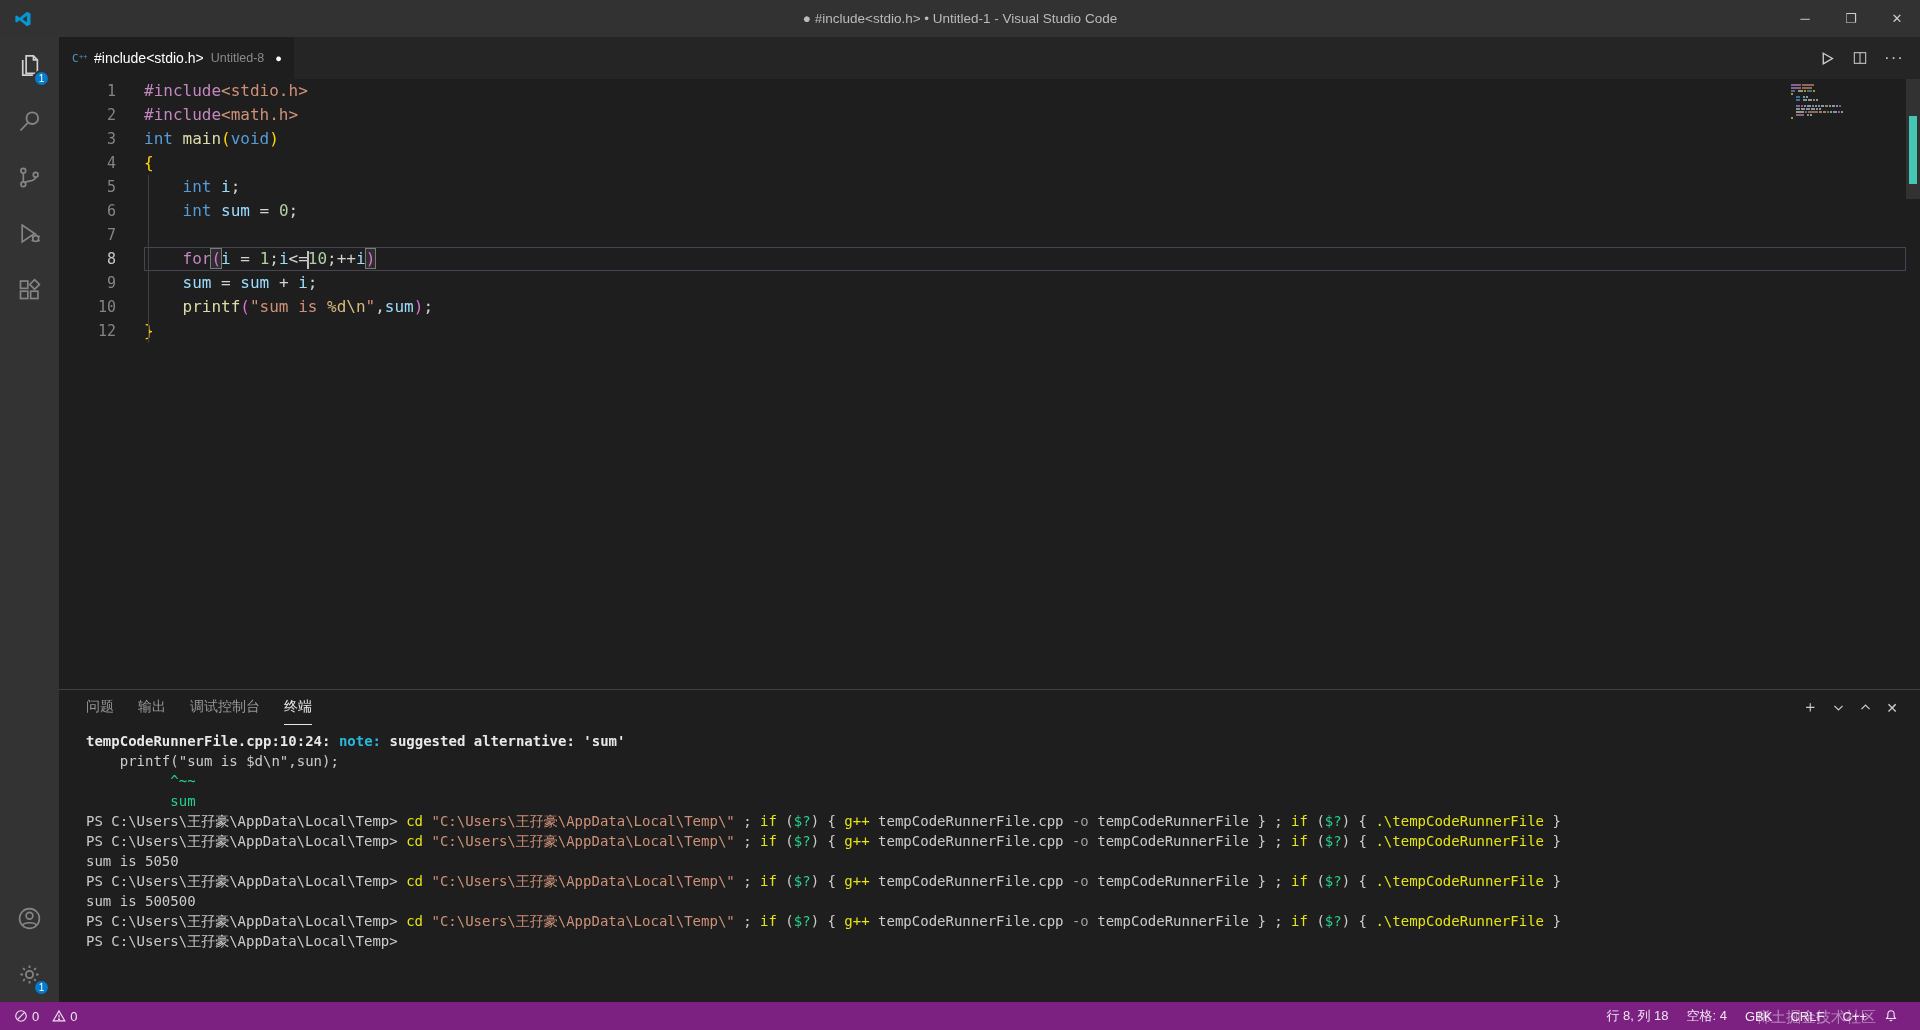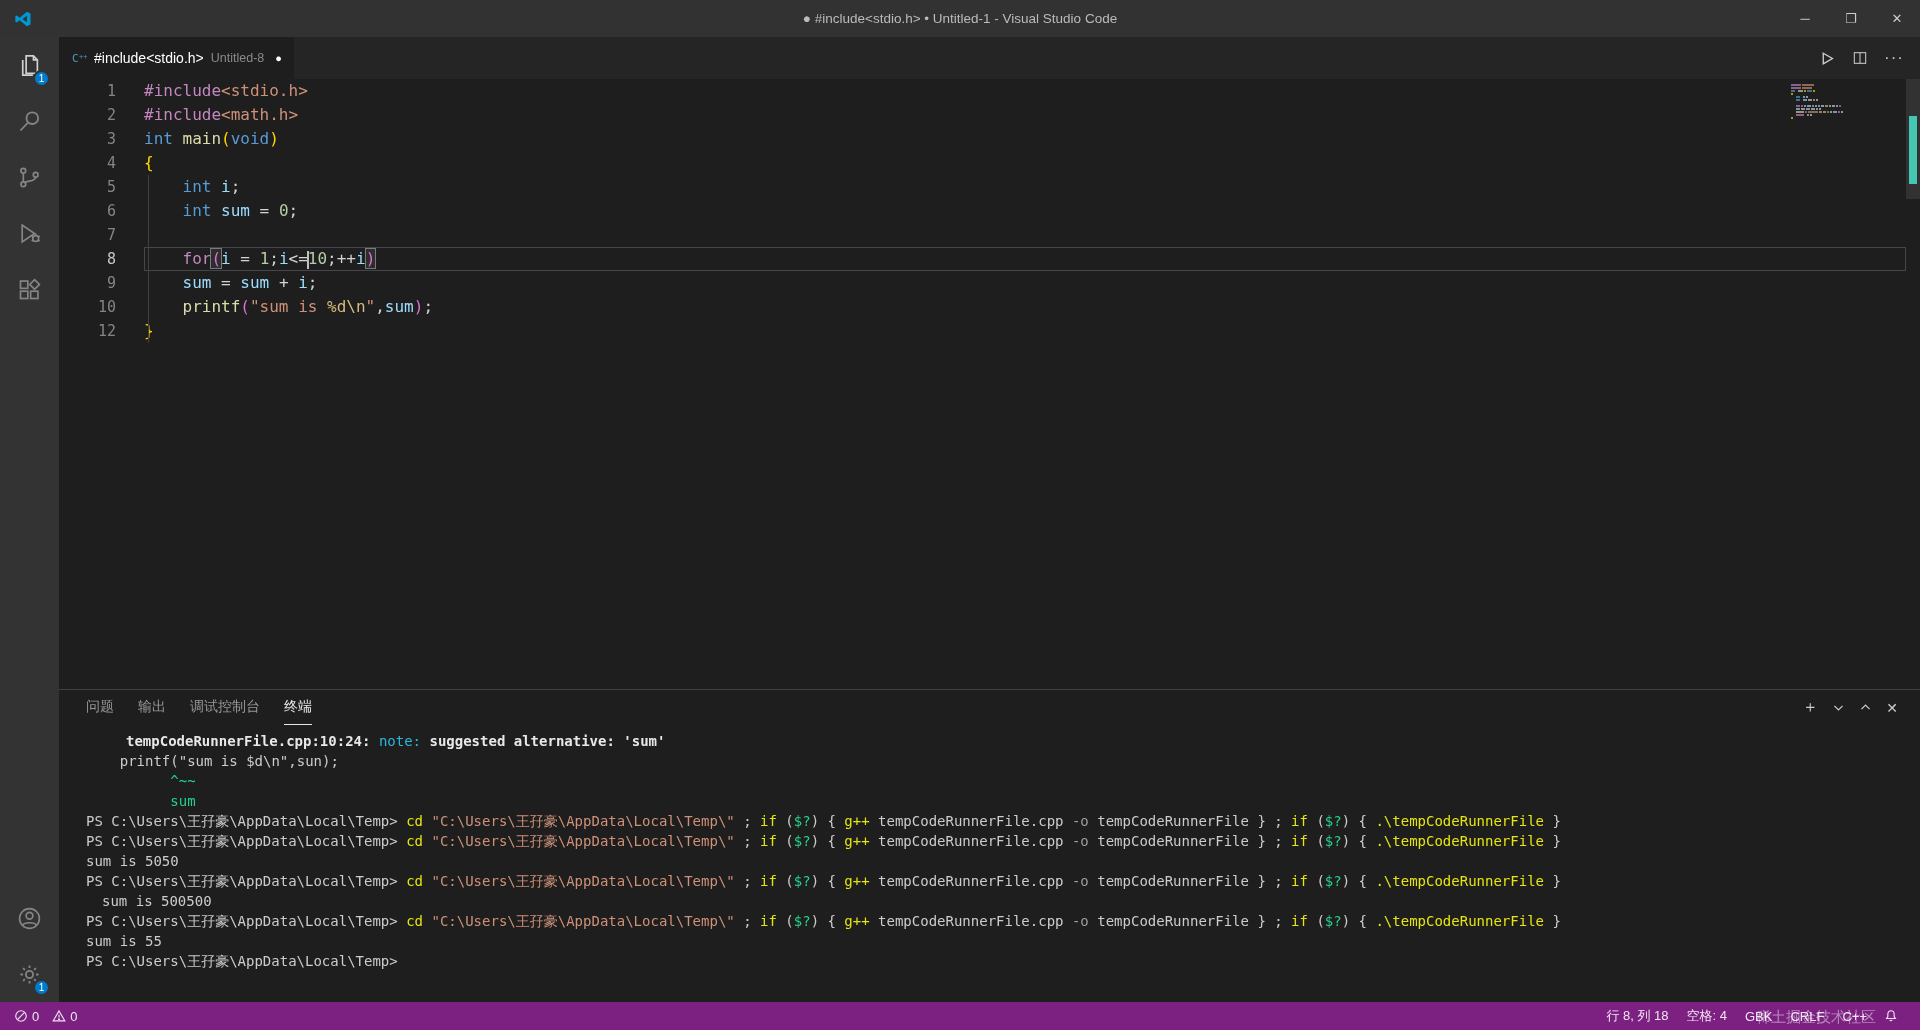--- a/index.html
+++ b/index.html
@@ -345,31 +345,30 @@
       <span>
         <svg width="13" height="13" viewBox="0 0 16 16" fill="none" stroke="#cccccc" stroke-width="1.5">
             <path d="M3 10l5-5 5 5"></path>
           </svg>
       </span>
       <span style="font-size:14px;">✕</span>
     </div>
   </div>
   <div class="panel-body">
     <div id="terminal-lines">
-        <div class="term-line"><span style="color: rgb(232, 232, 232); font-weight: bold; margin-left: 40px;">tempCodeRunnerFile.cpp:10:24: </span><span style="color: rgb(41, 184, 219); font-weight: normal;">note: </span><span style="color: rgb(232, 232, 232); font-weight: bold;">suggested alternative: 'sum'</span></div>
+        <div class="term-line"><span style="color: rgb(232, 232, 232); font-weight: bold;">tempCodeRunnerFile.cpp:10:24: </span><span style="color: rgb(41, 184, 219); font-weight: bold;">note: </span><span style="color: rgb(232, 232, 232); font-weight: bold;">suggested alternative: 'sum'</span></div>
         <div class="term-line"><span style="color: rgb(204, 204, 204);">    printf("sum is $d\n",sun);</span></div>
         <div class="term-line"><span style="color: rgb(204, 204, 204);">          </span><span style="color: rgb(35, 209, 139);">^~~</span></div>
         <div class="term-line"><span style="color: rgb(204, 204, 204);">          </span><span style="color: rgb(35, 209, 139);">sum</span></div>
         <div class="term-line"><span style="color: rgb(204, 204, 204);">PS C:\Users\王孖豪\AppData\Local\Temp&gt; </span><span style="color: rgb(229, 229, 16);">cd </span><span style="color: rgb(206, 145, 120);">"C:\Users\王孖豪\AppData\Local\Temp\" </span><span style="color: rgb(204, 204, 204);">; </span><span style="color: rgb(229, 229, 16);">if </span><span style="color: rgb(204, 204, 204);">(</span><span style="color: rgb(35, 209, 139);">$?</span><span style="color: rgb(204, 204, 204);">) { </span><span style="color: rgb(229, 229, 16);">g++ </span><span style="color: rgb(204, 204, 204);">tempCodeRunnerFile.cpp </span><span style="color: rgb(158, 158, 158);">-o </span><span style="color: rgb(204, 204, 204);">tempCodeRunnerFile </span><span style="color: rgb(204, 204, 204);">} ; </span><span style="color: rgb(229, 229, 16);">if </span><span style="color: rgb(204, 204, 204);">(</span><span style="color: rgb(35, 209, 139);">$?</span><span style="color: rgb(204, 204, 204);">) { </span><span style="color: rgb(229, 229, 16);">.\tempCodeRunnerFile</span><span style="color: rgb(204, 204, 204);"> }</span></div>
         <div class="term-line"><span style="color: rgb(204, 204, 204);">PS C:\Users\王孖豪\AppData\Local\Temp&gt; </span><span style="color: rgb(229, 229, 16);">cd </span><span style="color: rgb(206, 145, 120);">"C:\Users\王孖豪\AppData\Local\Temp\" </span><span style="color: rgb(204, 204, 204);">; </span><span style="color: rgb(229, 229, 16);">if </span><span style="color: rgb(204, 204, 204);">(</span><span style="color: rgb(35, 209, 139);">$?</span><span style="color: rgb(204, 204, 204);">) { </span><span style="color: rgb(229, 229, 16);">g++ </span><span style="color: rgb(204, 204, 204);">tempCodeRunnerFile.cpp </span><span style="color: rgb(158, 158, 158);">-o </span><span style="color: rgb(204, 204, 204);">tempCodeRunnerFile </span><span style="color: rgb(204, 204, 204);">} ; </span><span style="color: rgb(229, 229, 16);">if </span><span style="color: rgb(204, 204, 204);">(</span><span style="color: rgb(35, 209, 139);">$?</span><span style="color: rgb(204, 204, 204);">) { </span><span style="color: rgb(229, 229, 16);">.\tempCodeRunnerFile</span><span style="color: rgb(204, 204, 204);"> }</span></div>
         <div class="term-line"><span style="color: rgb(204, 204, 204);">sum is 5050</span></div>
         <div class="term-line"><span style="color: rgb(204, 204, 204);">PS C:\Users\王孖豪\AppData\Local\Temp&gt; </span><span style="color: rgb(229, 229, 16);">cd </span><span style="color: rgb(206, 145, 120);">"C:\Users\王孖豪\AppData\Local\Temp\" </span><span style="color: rgb(204, 204, 204);">; </span><span style="color: rgb(229, 229, 16);">if </span><span style="color: rgb(204, 204, 204);">(</span><span style="color: rgb(35, 209, 139);">$?</span><span style="color: rgb(204, 204, 204);">) { </span><span style="color: rgb(229, 229, 16);">g++ </span><span style="color: rgb(204, 204, 204);">tempCodeRunnerFile.cpp </span><span style="color: rgb(158, 158, 158);">-o </span><span style="color: rgb(204, 204, 204);">tempCodeRunnerFile </span><span style="color: rgb(204, 204, 204);">} ; </span><span style="color: rgb(229, 229, 16);">if </span><span style="color: rgb(204, 204, 204);">(</span><span style="color: rgb(35, 209, 139);">$?</span><span style="color: rgb(204, 204, 204);">) { </span><span style="color: rgb(229, 229, 16);">.\tempCodeRunnerFile</span><span style="color: rgb(204, 204, 204);"> }</span></div>
-        <div class="term-line"><span style="color: rgb(204, 204, 204); margin-left: 16px;">sum is 500500</span></div>
+        <div class="term-line"><span style="color: rgb(204, 204, 204);">sum is 500500</span></div>
         <div class="term-line"><span style="color: rgb(204, 204, 204);">PS C:\Users\王孖豪\AppData\Local\Temp&gt; </span><span style="color: rgb(229, 229, 16);">cd </span><span style="color: rgb(206, 145, 120);">"C:\Users\王孖豪\AppData\Local\Temp\" </span><span style="color: rgb(204, 204, 204);">; </span><span style="color: rgb(229, 229, 16);">if </span><span style="color: rgb(204, 204, 204);">(</span><span style="color: rgb(35, 209, 139);">$?</span><span style="color: rgb(204, 204, 204);">) { </span><span style="color: rgb(229, 229, 16);">g++ </span><span style="color: rgb(204, 204, 204);">tempCodeRunnerFile.cpp </span><span style="color: rgb(158, 158, 158);">-o </span><span style="color: rgb(204, 204, 204);">tempCodeRunnerFile </span><span style="color: rgb(204, 204, 204);">} ; </span><span style="color: rgb(229, 229, 16);">if </span><span style="color: rgb(204, 204, 204);">(</span><span style="color: rgb(35, 209, 139);">$?</span><span style="color: rgb(204, 204, 204);">) { </span><span style="color: rgb(229, 229, 16);">.\tempCodeRunnerFile</span><span style="color: rgb(204, 204, 204);"> }</span></div>
-        <div class="term-line"><span style="color: rgb(204, 204, 204);">sum is 55</span></div>
         <div class="term-line"><span style="color: rgb(204, 204, 204);">PS C:\Users\王孖豪\AppData\Local\Temp&gt;</span></div>
       </div>
   </div>
 </div>
 
 <div class="statusbar">
   <div class="sb-left">
     <span class="sb-group">
       <svg width="14" height="14" viewBox="0 0 16 16" fill="none" stroke="#efe6f1" stroke-width="1.3">
           <circle cx="8" cy="8" r="6"></circle>

